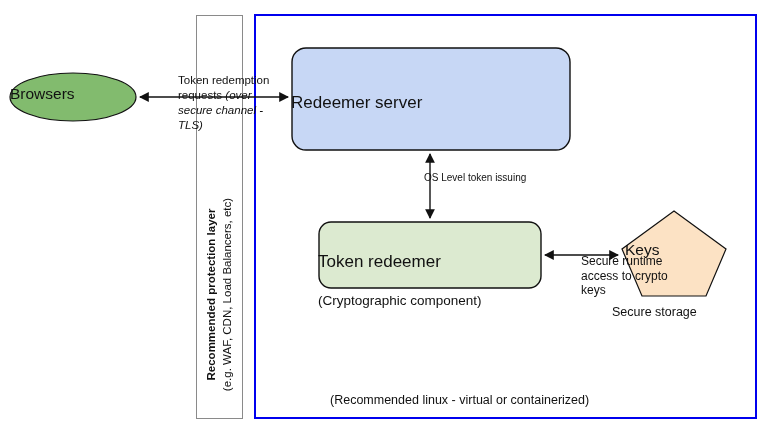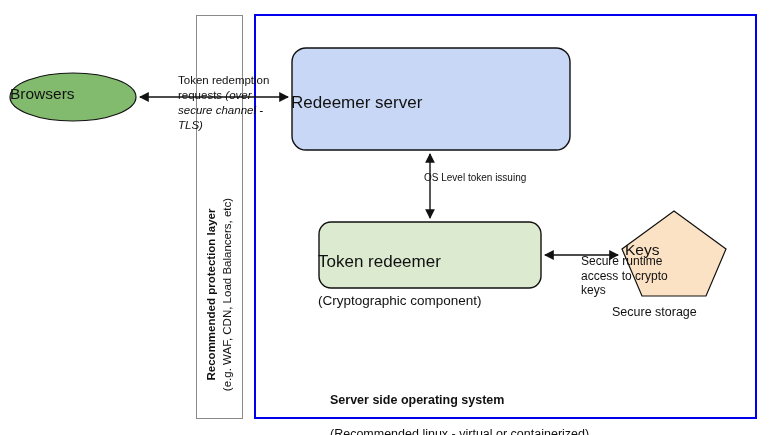--- a/index.html
+++ b/index.html
@@ -207,17 +207,16 @@
   <div class="lbl edge-keys">Secure runtime access to crypto keys</div>
 
   <div class="vert-wrap">
     <div class="vert-inner">
       <span class="b">Recommended protection layer</span>
       <span class="s">(e.g. WAF, CDN, Load Balancers, etc)</span>
     </div>
   </div>
 
   <div class="lbl os-caption">
-    <span class="b">Server side operating system</span>
     <span class="s">(Recommended linux - virtual or containerized)</span>
   </div>
 
 </div>
 
 </body></html>

